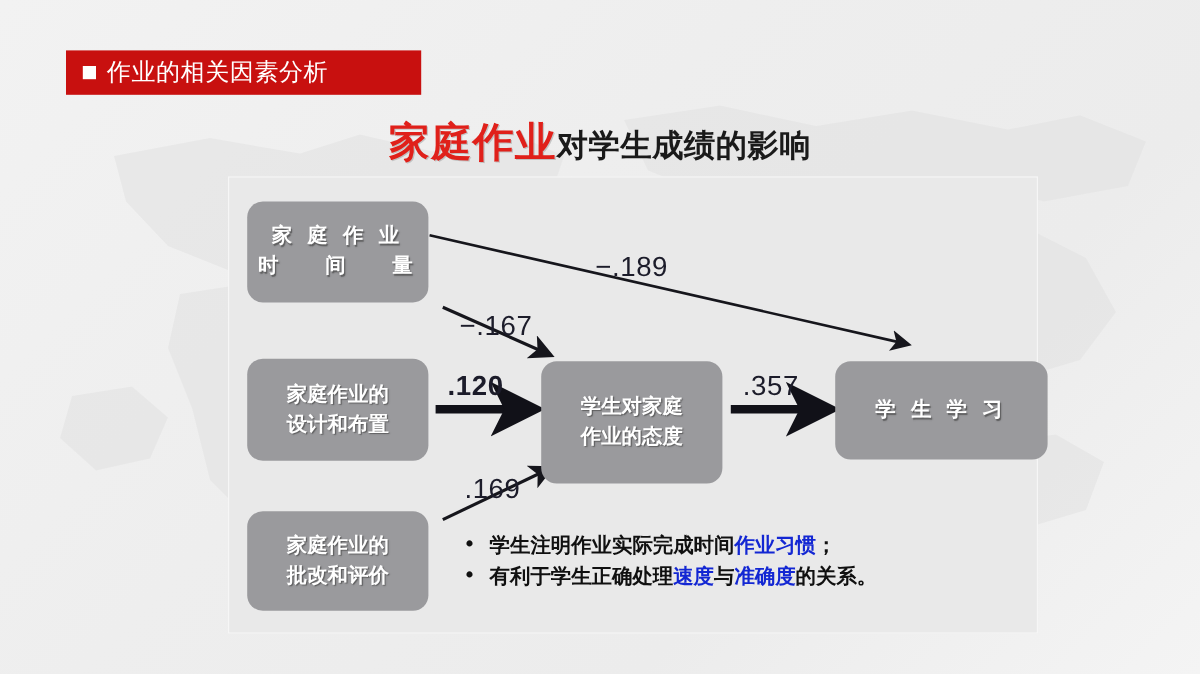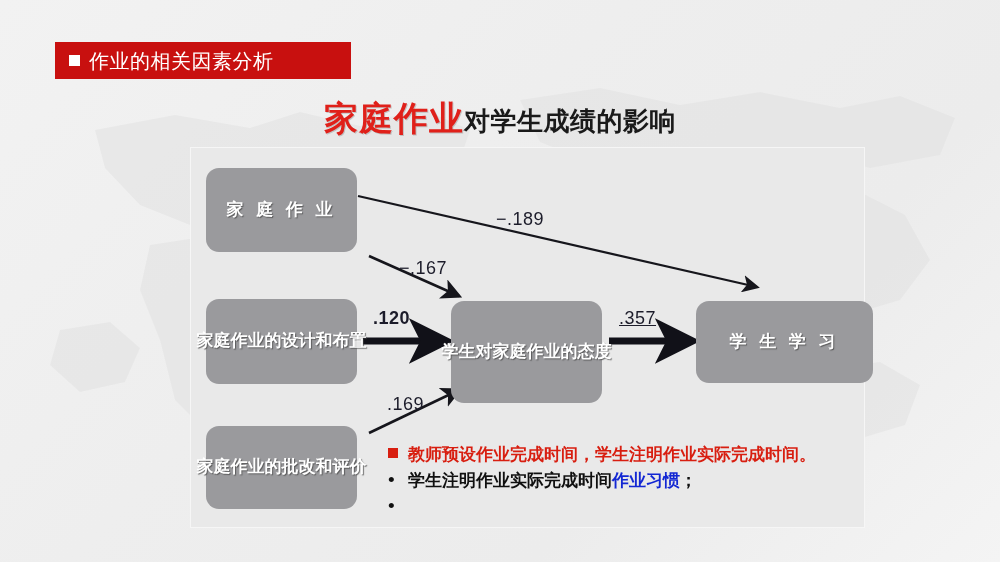--- a/index.html
+++ b/index.html
@@ -94,21 +94,21 @@
     width: 675px;
     height: 381px;
   }
 
   
   .node-box {
     position: absolute;
     background: #9a9a9d;
     border-radius: 13px;
     display: flex;
-    flex-direction: row;
+    flex-direction: column;
     align-items: center;
     justify-content: center;
     color: #ffffff;
     font-size: 17px;
     font-weight: bold;
     line-height: 1.45;
     text-shadow: 1px 1px 1px rgba(70,70,70,0.75);
     box-sizing: border-box;
     text-align: center;
   }
@@ -118,29 +118,29 @@
   #node-homework-time   { left: 15px;  top: 20px;  width: 151px; height: 84px; }
   #node-homework-design { left: 15px;  top: 151px; width: 151px; height: 85px; }
   #node-homework-review { left: 15px;  top: 278px; width: 151px; height: 83px; }
   #node-student-attitude{ left: 260px; top: 153px; width: 151px; height: 102px; }
   #node-student-score   { left: 505px; top: 153px; width: 177px; height: 82px; }
 
   
   .coef-label {
     position: absolute;
     color: #1c1c2a;
-    font-size: 18px;
+    font-size: 23px;
     font-family: "Liberation Sans", "DejaVu Sans", sans-serif;
     letter-spacing: 0.5px;
     white-space: nowrap;
   }
   #coef-189 { left: 305px; top: 61px; }
-  #coef-167 { left: 208px; top: 110px; }
+  #coef-167 { left: 192px; top: 110px; }
   #coef-120 { left: 182px; top: 160px; font-weight: bold; }
-  #coef-357 { left: 428px; top: 160px; text-decoration: underline; }
+  #coef-357 { left: 428px; top: 160px; }
   #coef-169 { left: 196px; top: 246px; }
 
   
   #notes-block {
     position: absolute;
     left: 197px;
     top: 296px;
     width: 465px;
   }
   .note-row {
@@ -223,20 +223,21 @@
 
       <line x1="172" y1="193" x2="252" y2="193" stroke="#111118" stroke-width="7" marker-end="url(#arrow-thick)"></line>
 
       <line x1="418" y1="193" x2="498" y2="193" stroke="#111118" stroke-width="7" marker-end="url(#arrow-thick)"></line>
 
       <line x1="178" y1="285" x2="268" y2="242" stroke="#16161c" stroke-width="2.6" marker-end="url(#arrow-thin)"></line>
     </svg>
 
     <div class="node-box wide-spaced" id="node-homework-time">
       <span class="line">家 庭 作 业</span>
+      <span class="line">时    间    量</span>
     </div>
 
     <div class="node-box" id="node-homework-design">
       <span class="line">家庭作业的</span>
       <span class="line">设计和布置</span>
     </div>
 
     <div class="node-box" id="node-homework-review">
       <span class="line">家庭作业的</span>
       <span class="line">批改和评价</span>
@@ -252,30 +253,27 @@
     </div>
 
     <div class="coef-label" id="coef-189">−.189</div>
     <div class="coef-label" id="coef-167">−.167</div>
     <div class="coef-label" id="coef-120">.120</div>
     <div class="coef-label" id="coef-357">.357</div>
     <div class="coef-label" id="coef-169">.169</div>
 
     <div id="notes-block">
 
-      <div class="note-row note-red">
-        <span class="marker"><span class="sq"></span></span>
-        <span class="note-text">教师预设作业完成时间，学生注明作业实际完成时间。</span>
-      </div>
 
       <div class="note-row">
         <span class="marker"><span class="dot">•</span></span>
         <span class="note-text"><span>学生注明作业实际完成时间</span><span class="hl-blue">作业习惯</span><span>；</span></span>
       </div>
 
       <div class="note-row">
         <span class="marker"><span class="dot">•</span></span>
+        <span class="note-text"><span>有利于学生正确处理</span><span class="hl-blue">速度</span><span>与</span><span class="hl-blue">准确度</span><span>的关系。</span></span>
       </div>
 
     </div>
 
   </div>
 </div>
 
 </body></html>

